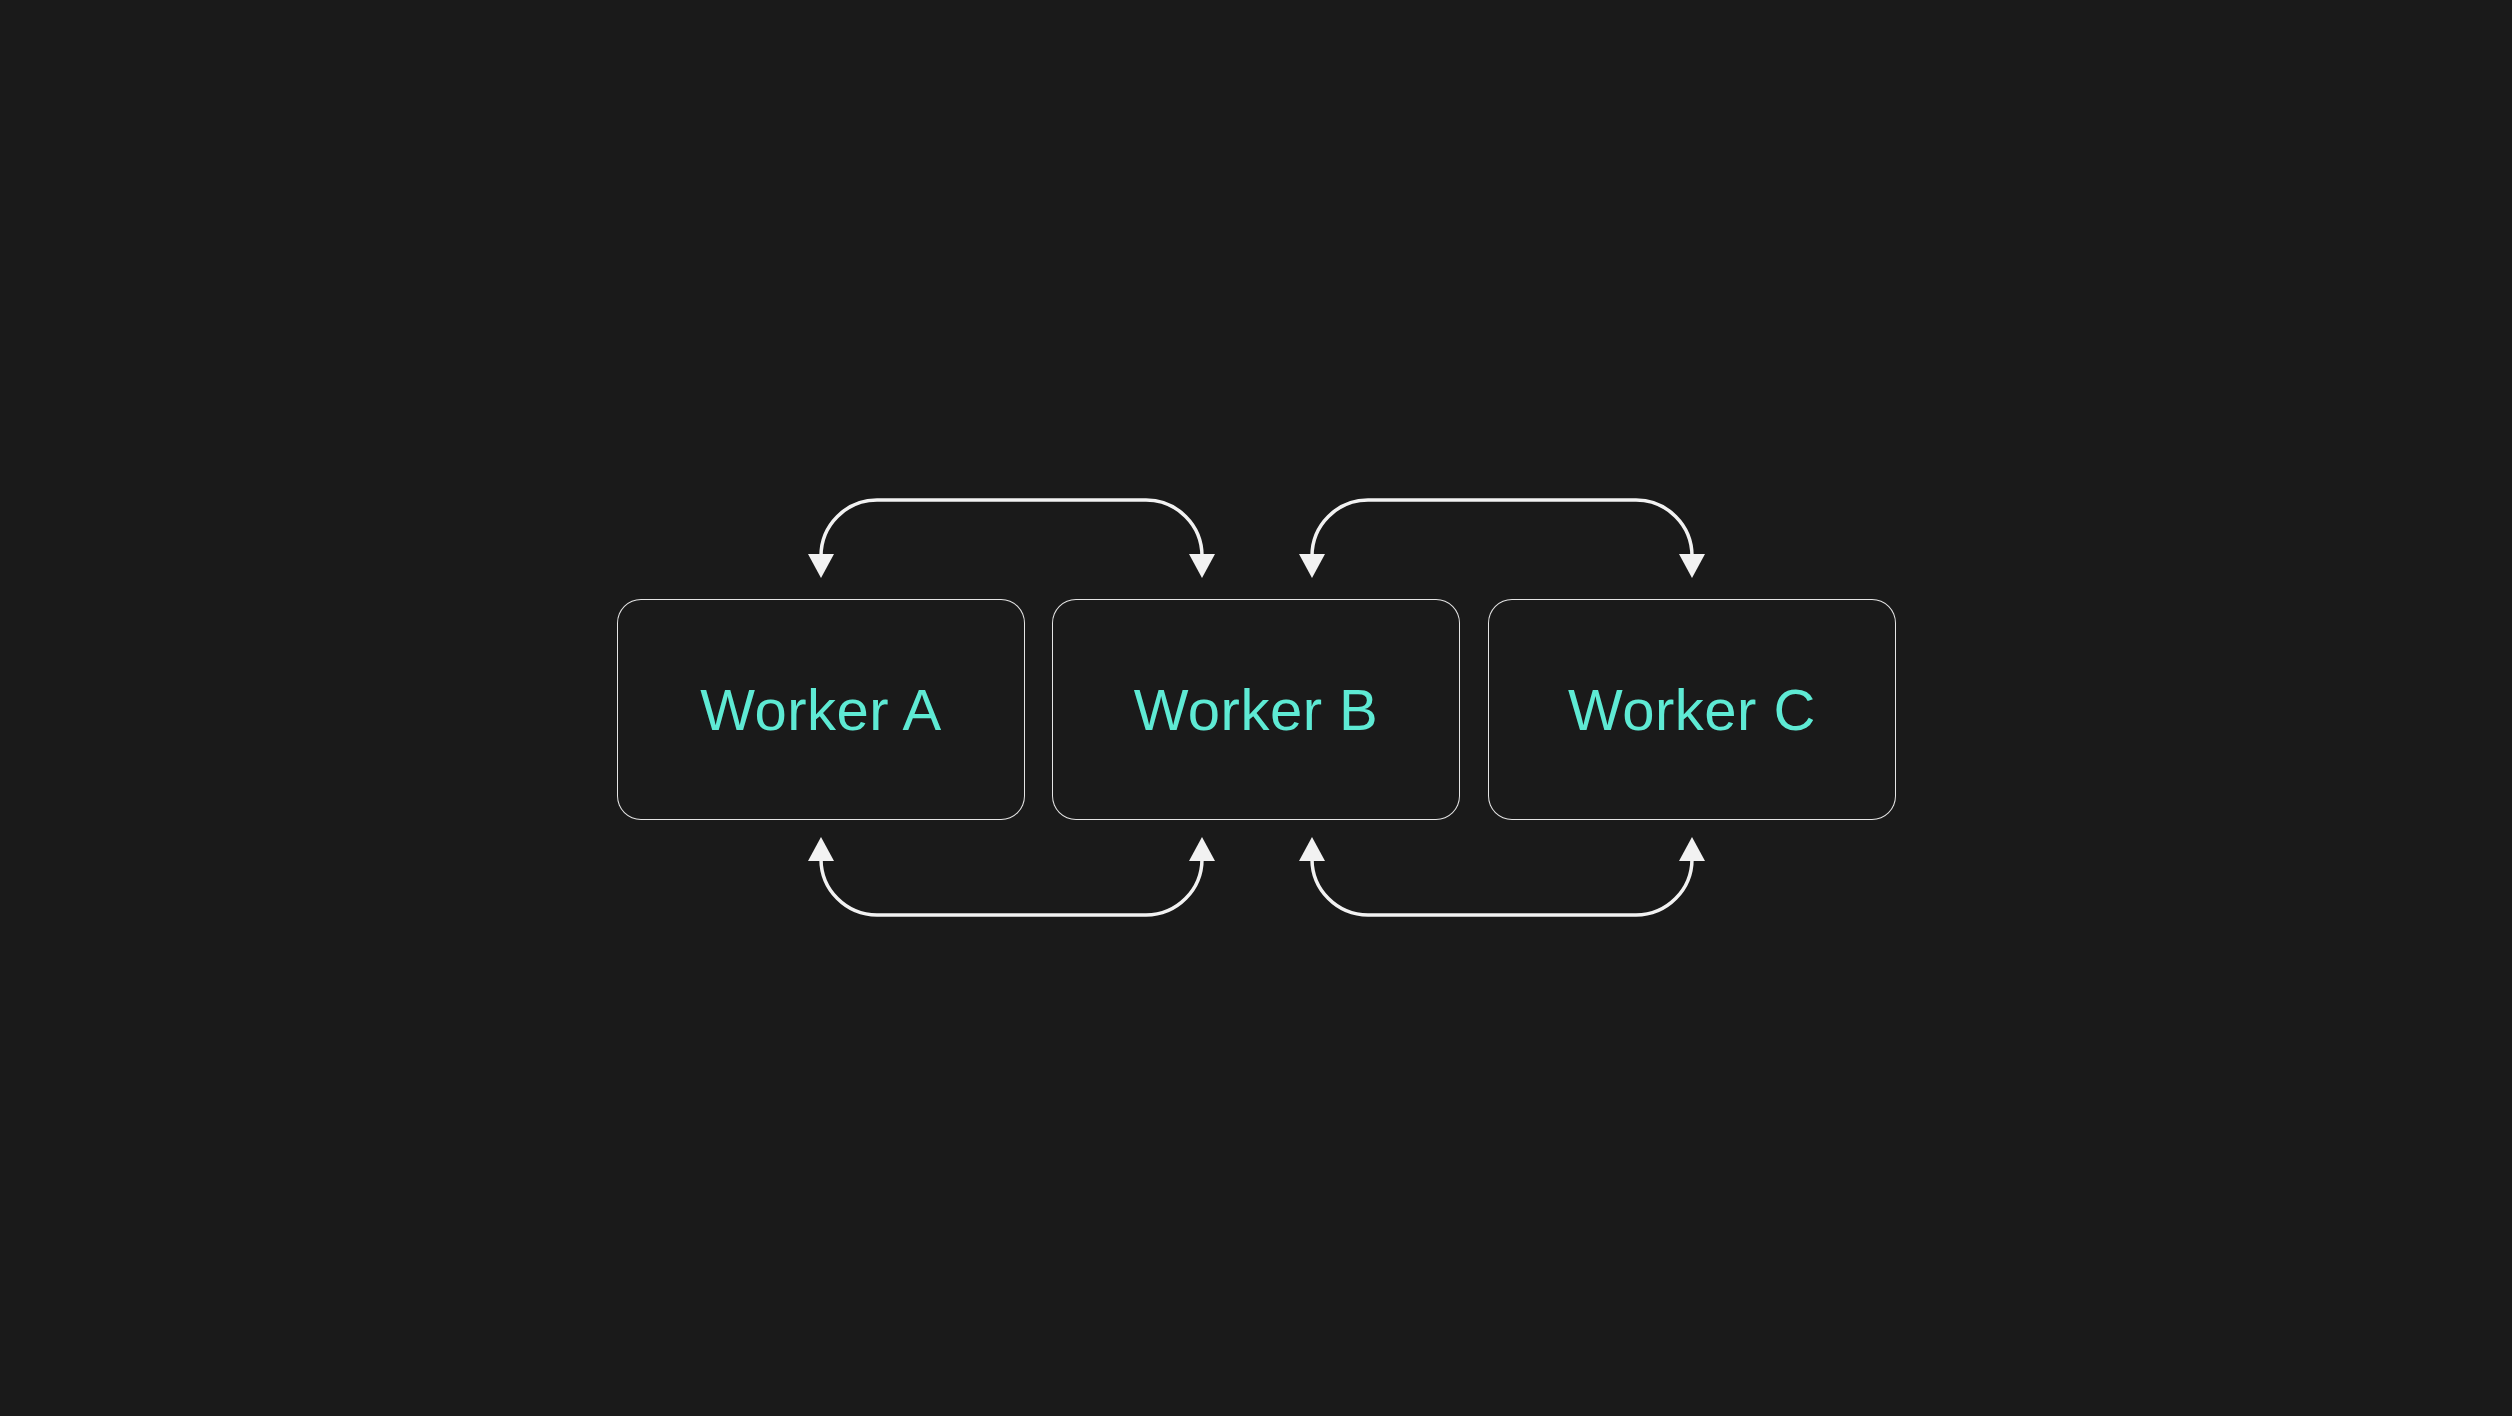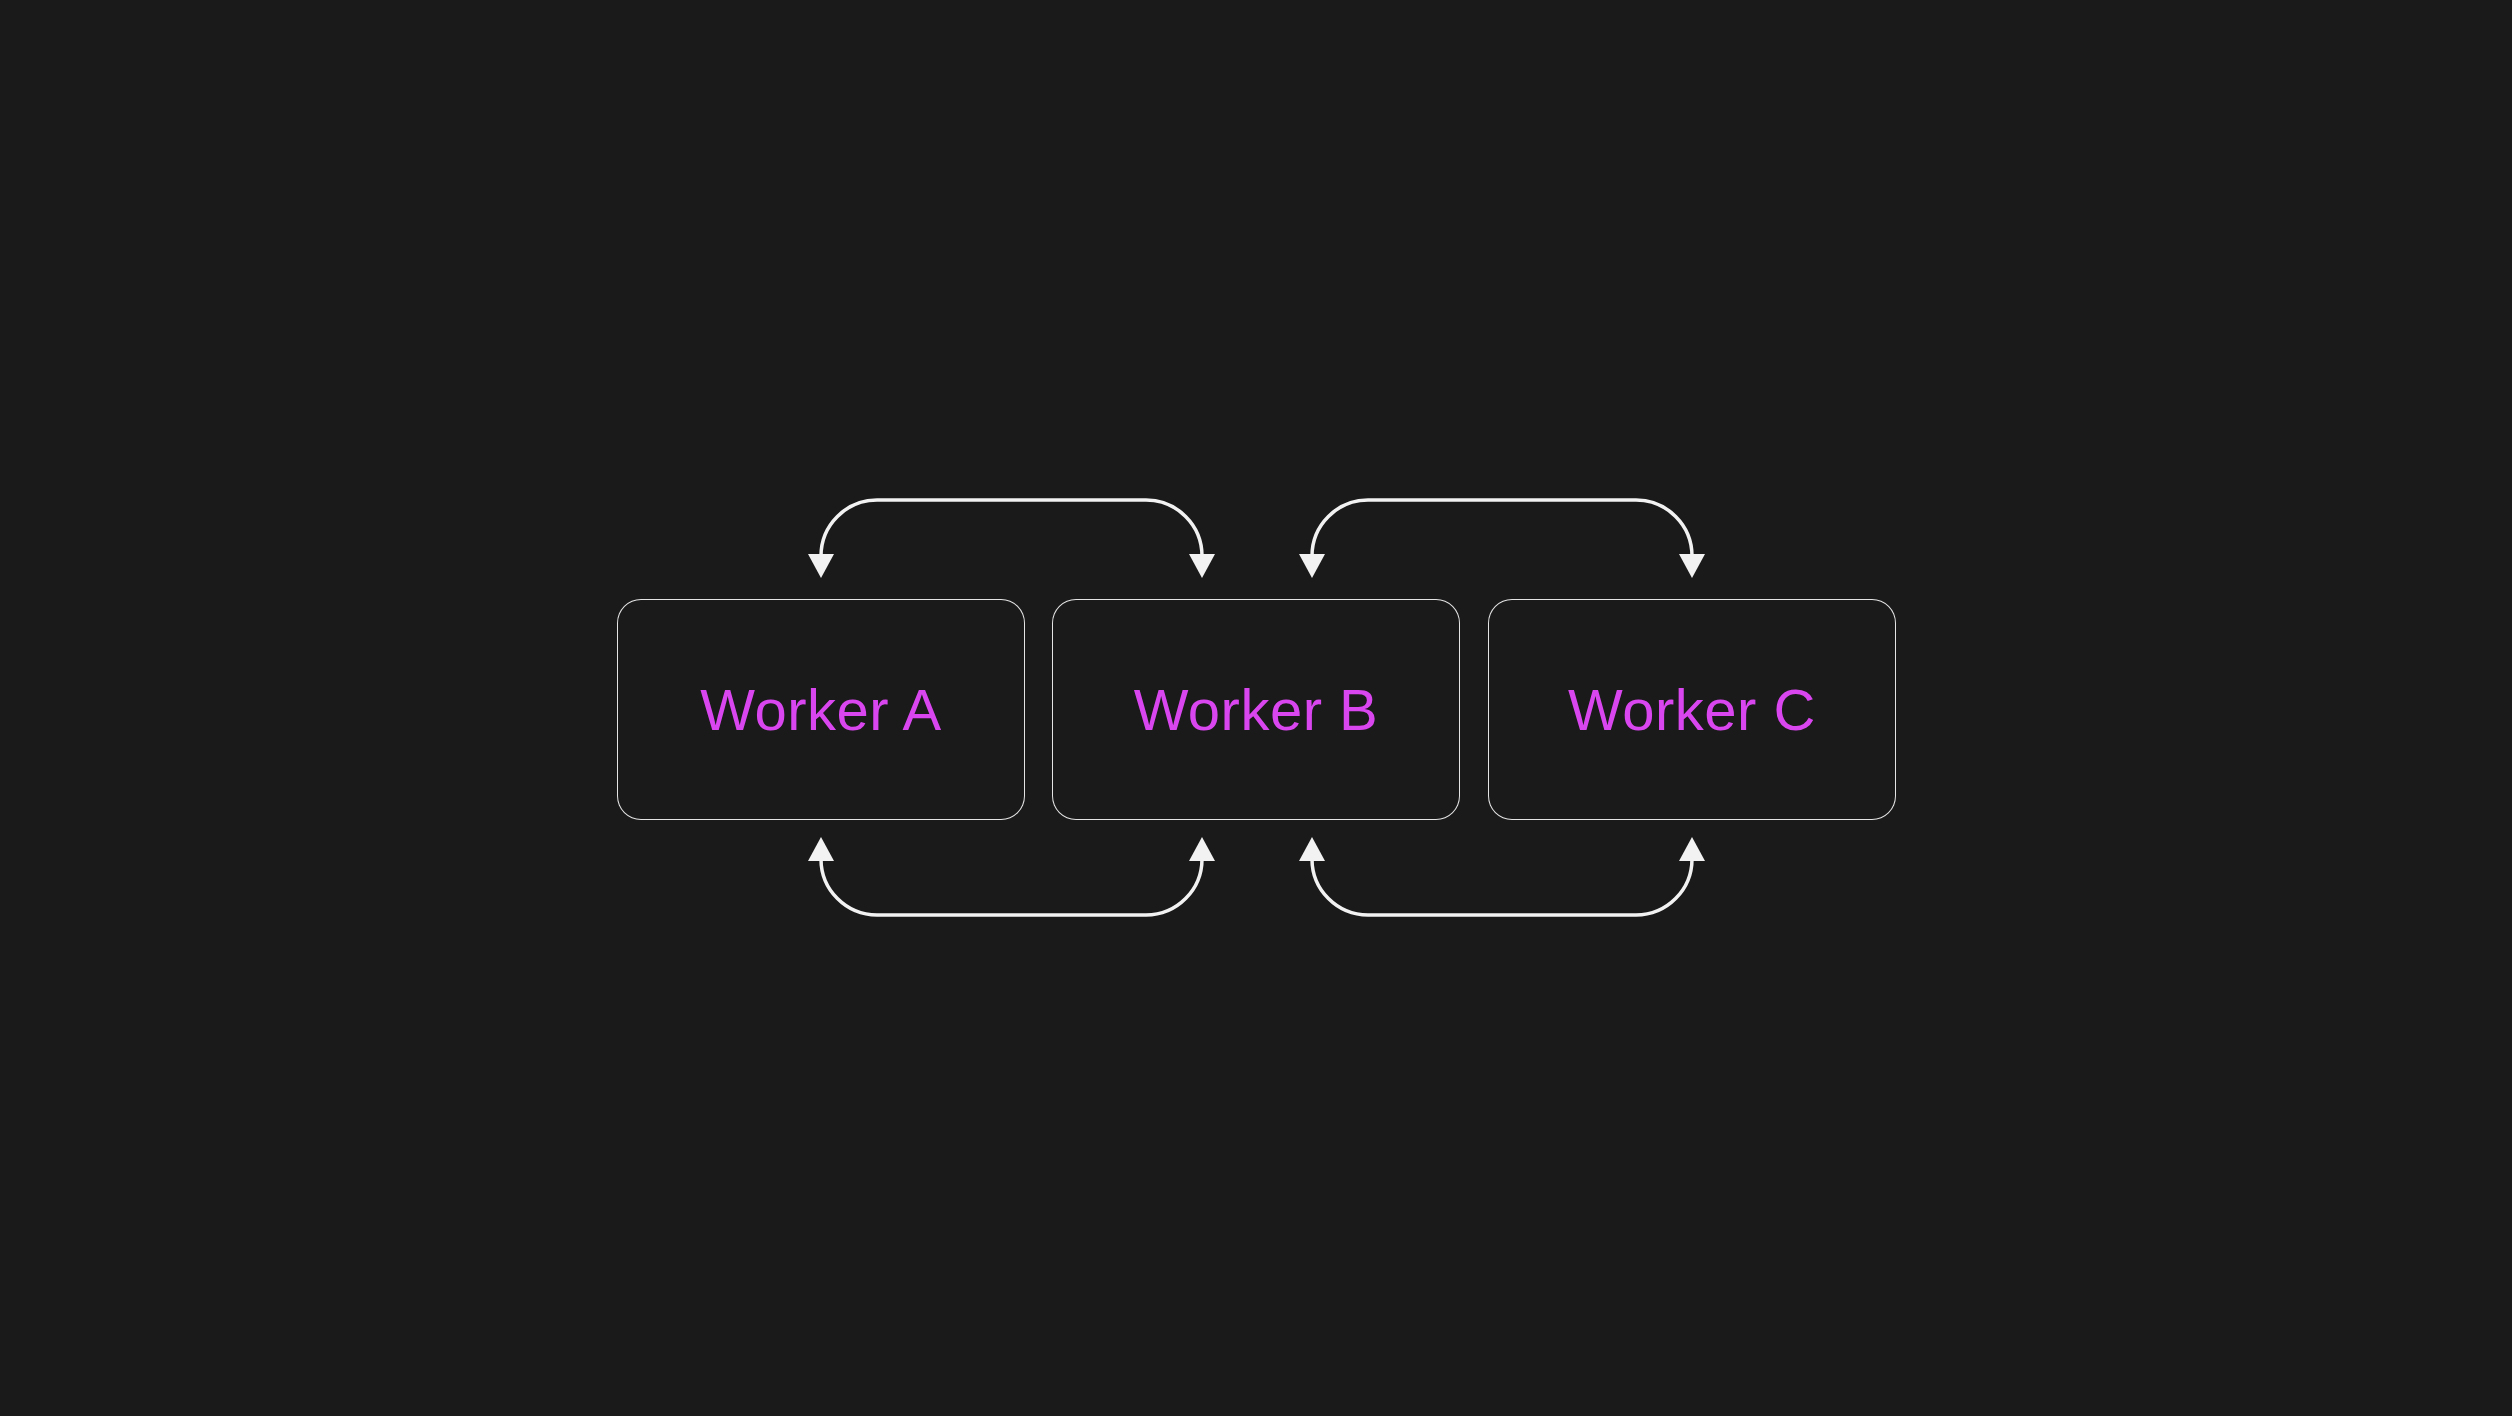--- a/index.html
+++ b/index.html
@@ -39,21 +39,21 @@
     height: 221px;
     border: 1.5px solid rgba(245,245,245,0.92);
     border-radius: 24px;
     box-sizing: border-box;
     background: #1a1a1a;
     display: flex;
     align-items: center;
     justify-content: center;
   }
   .node-label {
-    color: #d946ef;
+    color: #5eead4;
     font-size: 58px;
     font-weight: 400;
     letter-spacing: 0.5px;
     white-space: nowrap;
     text-align: right;
   }
   .node-a { left: 617px; }
   .node-b { left: 1052px; }
   .node-c { left: 1488px; }
 </style>

